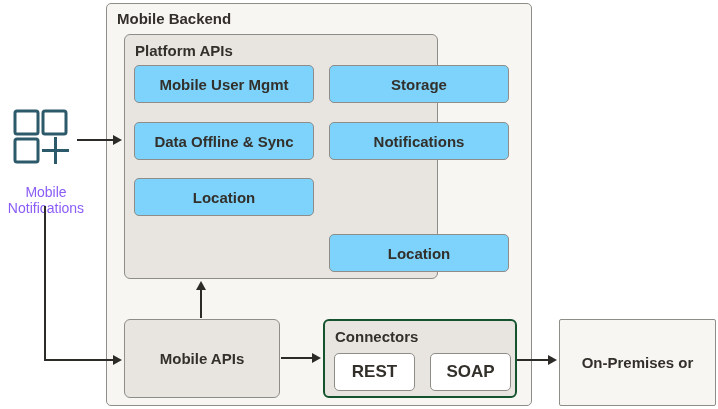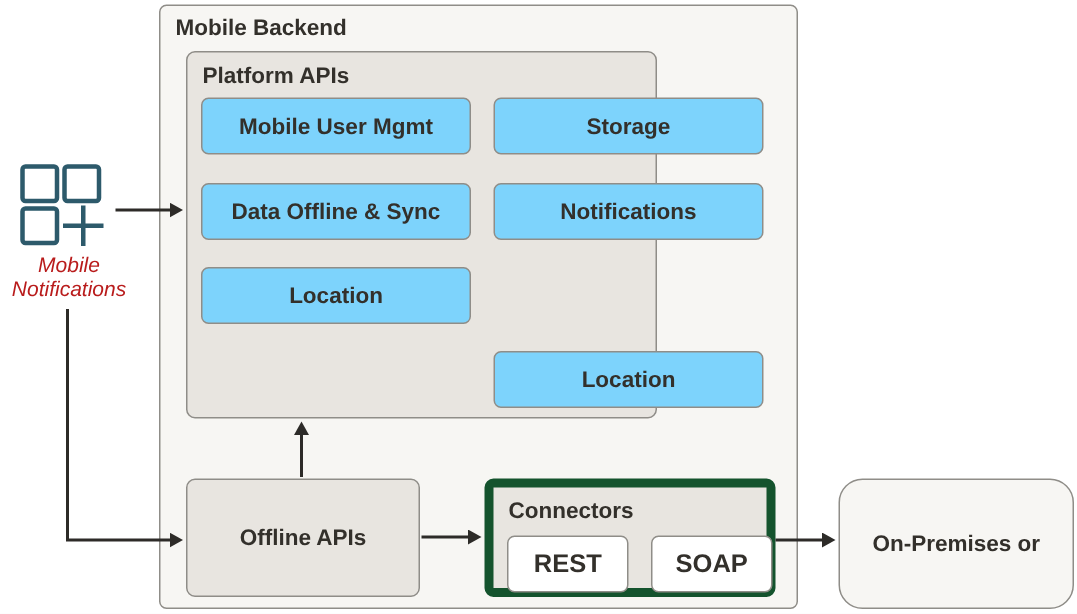--- a/index.html
+++ b/index.html
@@ -43,45 +43,44 @@
   
   .custom-apis{
     position:absolute;left:124px;top:319px;width:156px;height:79px;
     background:#e8e5e0;border:1px solid #8f8d88;border-radius:6px;
     box-sizing:border-box;
     display:flex;align-items:center;justify-content:center;
     font-size:15px;font-weight:600;
   }
   .connectors{
     position:absolute;left:323px;top:319px;width:194px;height:79px;
-    background:#e8e5e0;border:6px solid #14532d;border-radius:6px;
+    background:#e8e5e0;border:2px solid #14532d;border-radius:6px;
     box-sizing:border-box;
   }
   .cbox{
     position:absolute;top:32px;width:81px;height:38px;
     background:#ffffff;border:1px solid #8f8d88;border-radius:5px;
     box-sizing:border-box;
     display:flex;align-items:center;justify-content:center;
     font-size:17px;font-weight:600;
   }
   .rest{left:9px}.soap{left:105px}
   .on-prem{
     position:absolute;left:559px;top:319px;width:157px;height:87px;
-    background:#f7f6f3;border:1px solid #8f8d88;border-radius:16px;
+    background:#f7f6f3;border:1px solid #8f8d88;border-radius:2px;
     box-sizing:border-box;
     display:flex;flex-direction:column;align-items:center;justify-content:center;
     font-size:15px;font-weight:700;line-height:19px;text-align:center;
   }
   
   .mobile-apps-icon{position:absolute;left:12px;top:108px;}
   .mobile-apps-label{
-    position:absolute;left:0px;top:168px;width:92px;
+    position:absolute;left:0px;top:184px;width:92px;
     text-align:center;font-size:14px;font-weight:400;line-height:16px;
-    color:#b91c1c;
-    font-style:italic;
+    color:#8b5cf6;
   }
   
   .arrows{
     position:absolute;left:0;top:0;width:718px;height:409px;
     pointer-events:none;z-index:5;
   }
 </style>
 </head>
 <body>
 
@@ -105,21 +104,21 @@
       <div class="panel-title">Platform APIs</div>
       <div class="pbox c0 r0">Mobile User Mgmt</div>
       <div class="pbox c0 r1">Data Offline &amp; Sync</div>
       <div class="pbox c1 r0">Storage</div>
       <div class="pbox c1 r1">Notifications</div>
       <div class="pbox c0 r2">Location</div>
       <div class="pbox c1 r3">Location</div>
     </div>
   </div>
 
-  <div class="custom-apis">Offline APIs</div>
+  <div class="custom-apis">Mobile APIs</div>
 
   <div class="connectors">
     <div class="panel-title">Connectors</div>
     <div class="cbox rest">REST</div>
     <div class="cbox soap">SOAP</div>
   </div>
 
   <div class="on-prem">
     <div>On-Premises or</div>
   </div>

